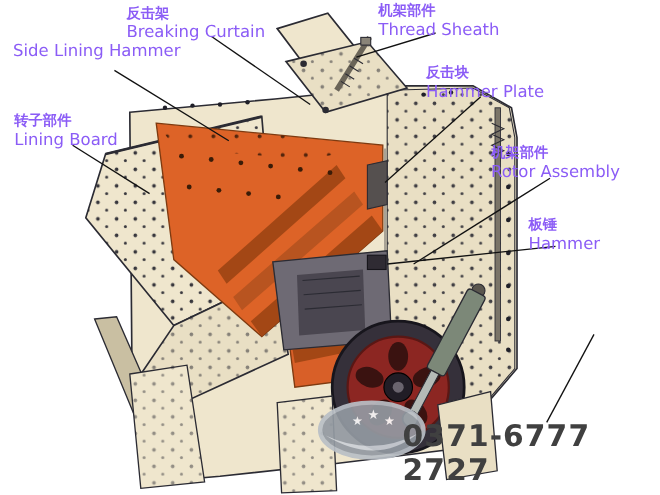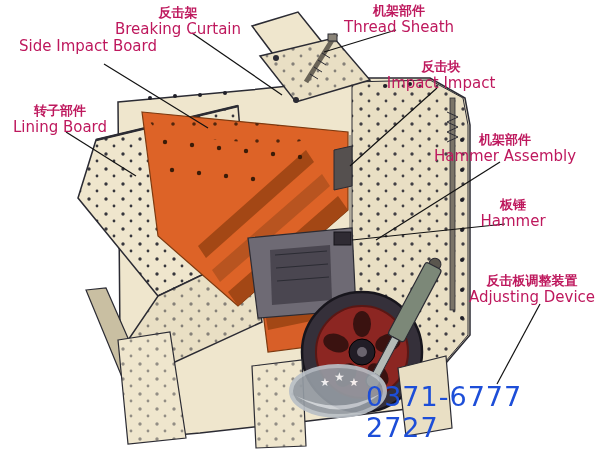--- a/index.html
+++ b/index.html
@@ -4,28 +4,28 @@
 <style>
   * { margin:0; padding:0; box-sizing:border-box; }
   html,body { width:600px; height:450px; }
   body {
     position:relative; background:#ffffff; overflow:hidden;
     font-family:"DejaVu Sans", sans-serif;
   }
   .stage { position:absolute; inset:0; }
   svg.machine { position:absolute; left:0; top:0; z-index:1; }
   .label {
-    position:absolute; transform:translateX(-50%); text-align:center;
-    color:#be185d; line-height:1.15; white-space:nowrap; z-index:5;
+    position:absolute; transform:translateX(-50%); 
+    color:#8b5cf6; line-height:1.15; white-space:nowrap; z-index:5;
   }
   .label .zh { font-size:13px; font-weight:bold; }
   .label .en { font-size:15px; }
   .phone {
     position:absolute; left:366px; top:381px; z-index:4;
-    font-size:27px; font-weight:normal; color:#1d4ed8; letter-spacing:1px;
+    font-size:27px; font-weight:bold; color:#404040; letter-spacing:1px;
   }
 </style>
 </head>
 <body>
 
 <div class="stage">
 
   <svg class="machine" width="600" height="450" viewBox="0 0 600 450">
     <defs>
       <pattern id="dotsPat" width="17" height="15" patternUnits="userSpaceOnUse">
@@ -183,38 +183,34 @@
 
   <div class="label" style="left:178px; top:6px">
     <div class="zh">反击架</div>
     <div class="en">Breaking Curtain</div>
   </div>
   <div class="label" style="left:399px; top:4px">
     <div class="zh">机架部件</div>
     <div class="en">Thread Sheath</div>
   </div>
   <div class="label" style="left:88px; top:38px">
-    <div class="en">Side Impact Board</div>
+    <div class="en">Side Lining Hammer</div>
   </div>
   <div class="label" style="left:441px; top:60px">
     <div class="zh">反击块</div>
-    <div class="en">Impact Impact</div>
+    <div class="en">Hammer Plate</div>
   </div>
   <div class="label" style="left:60px; top:104px">
     <div class="zh">转子部件</div>
     <div class="en">Lining Board</div>
   </div>
   <div class="label" style="left:505px; top:133px">
     <div class="zh">机架部件</div>
-    <div class="en">Hammer Assembly</div>
+    <div class="en">Rotor Assembly</div>
   </div>
   <div class="label" style="left:513px; top:198px">
     <div class="zh">板锤</div>
     <div class="en">Hammer</div>
   </div>
-  <div class="label" style="left:532px; top:274px">
-    <div class="zh">反击板调整装置</div>
-    <div class="en">Adjusting Device</div>
-  </div>
 
   <div class="phone">0371-6777  2727</div>
 
 </div>
 
 </body></html>

